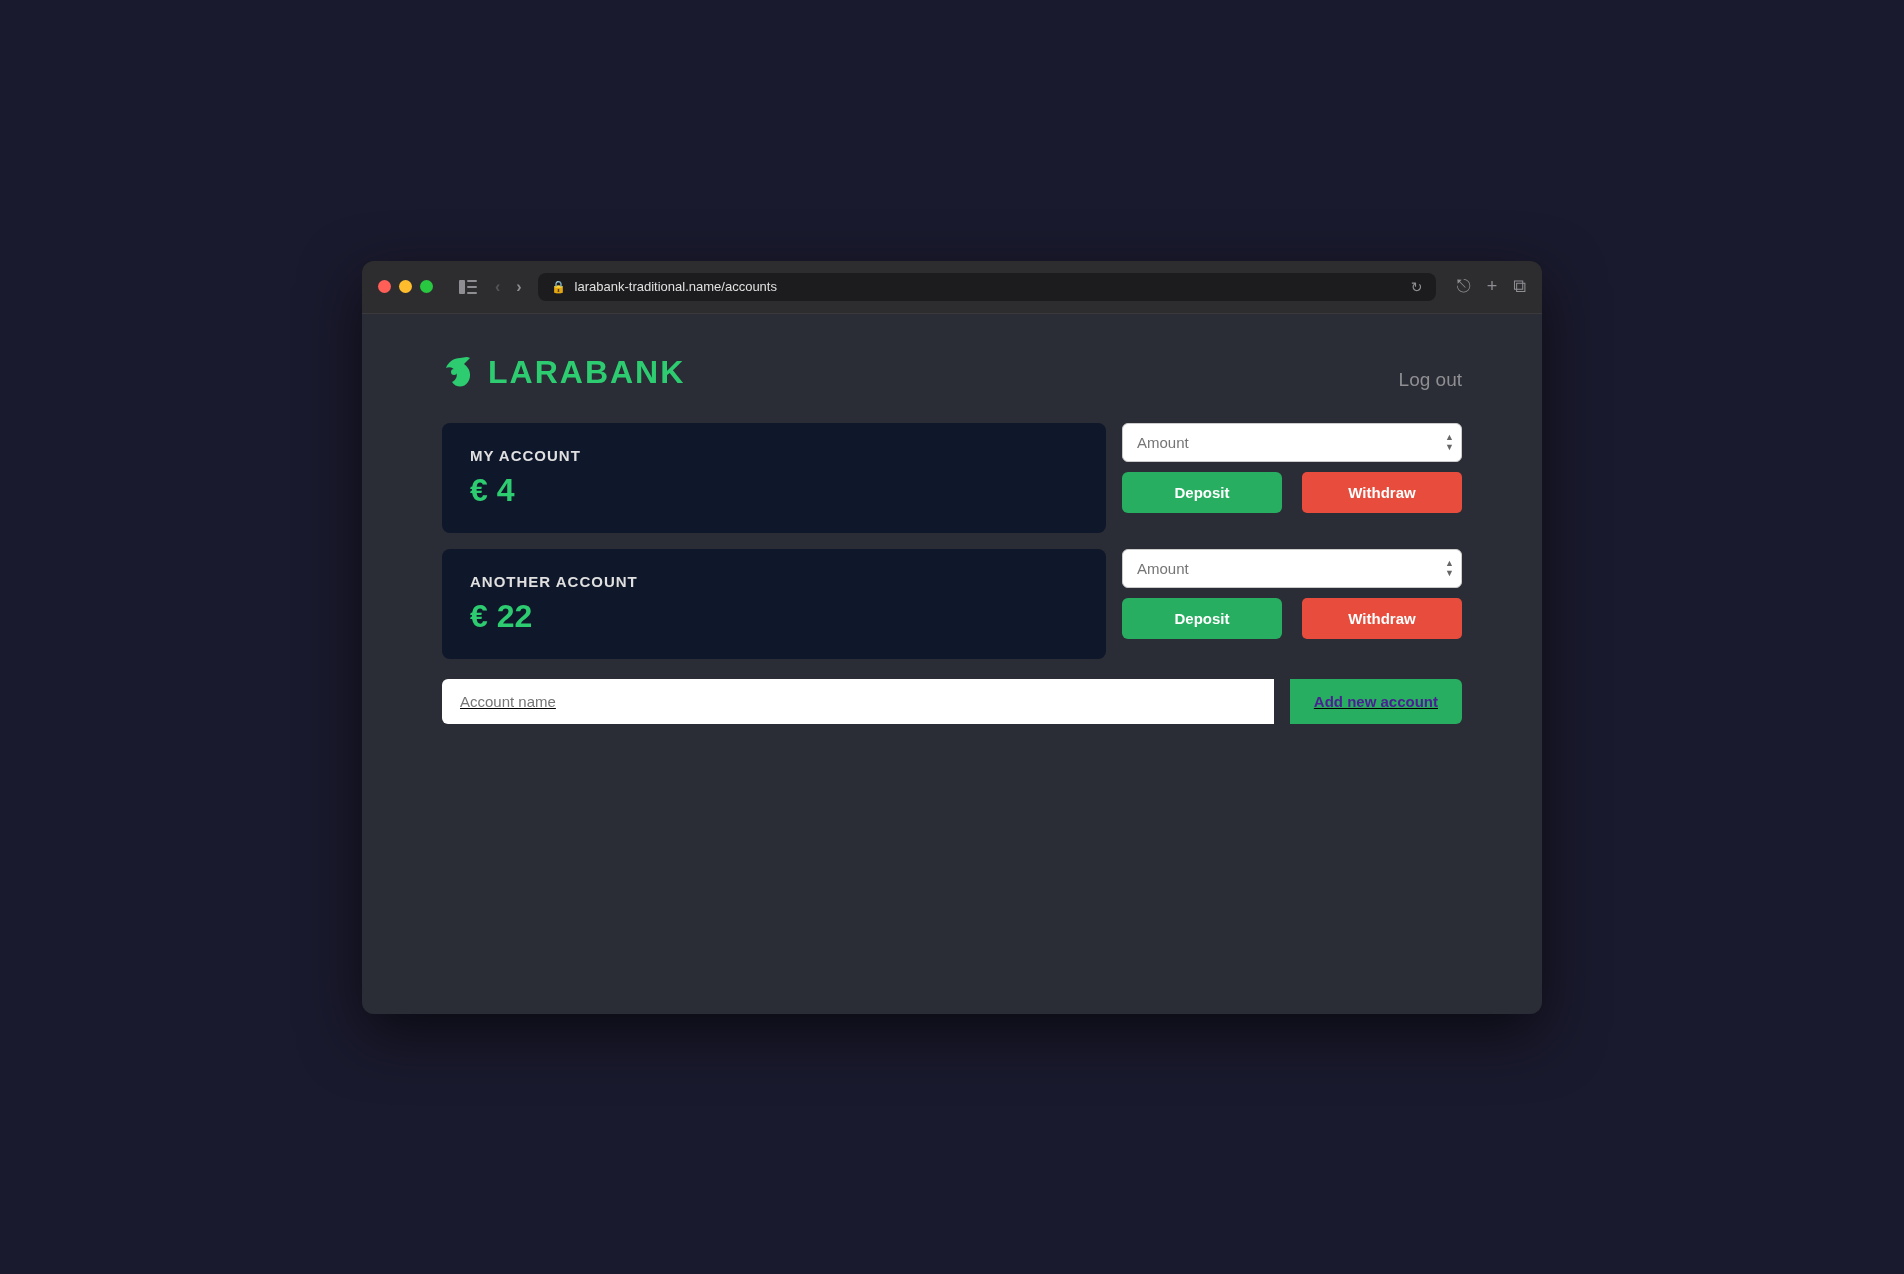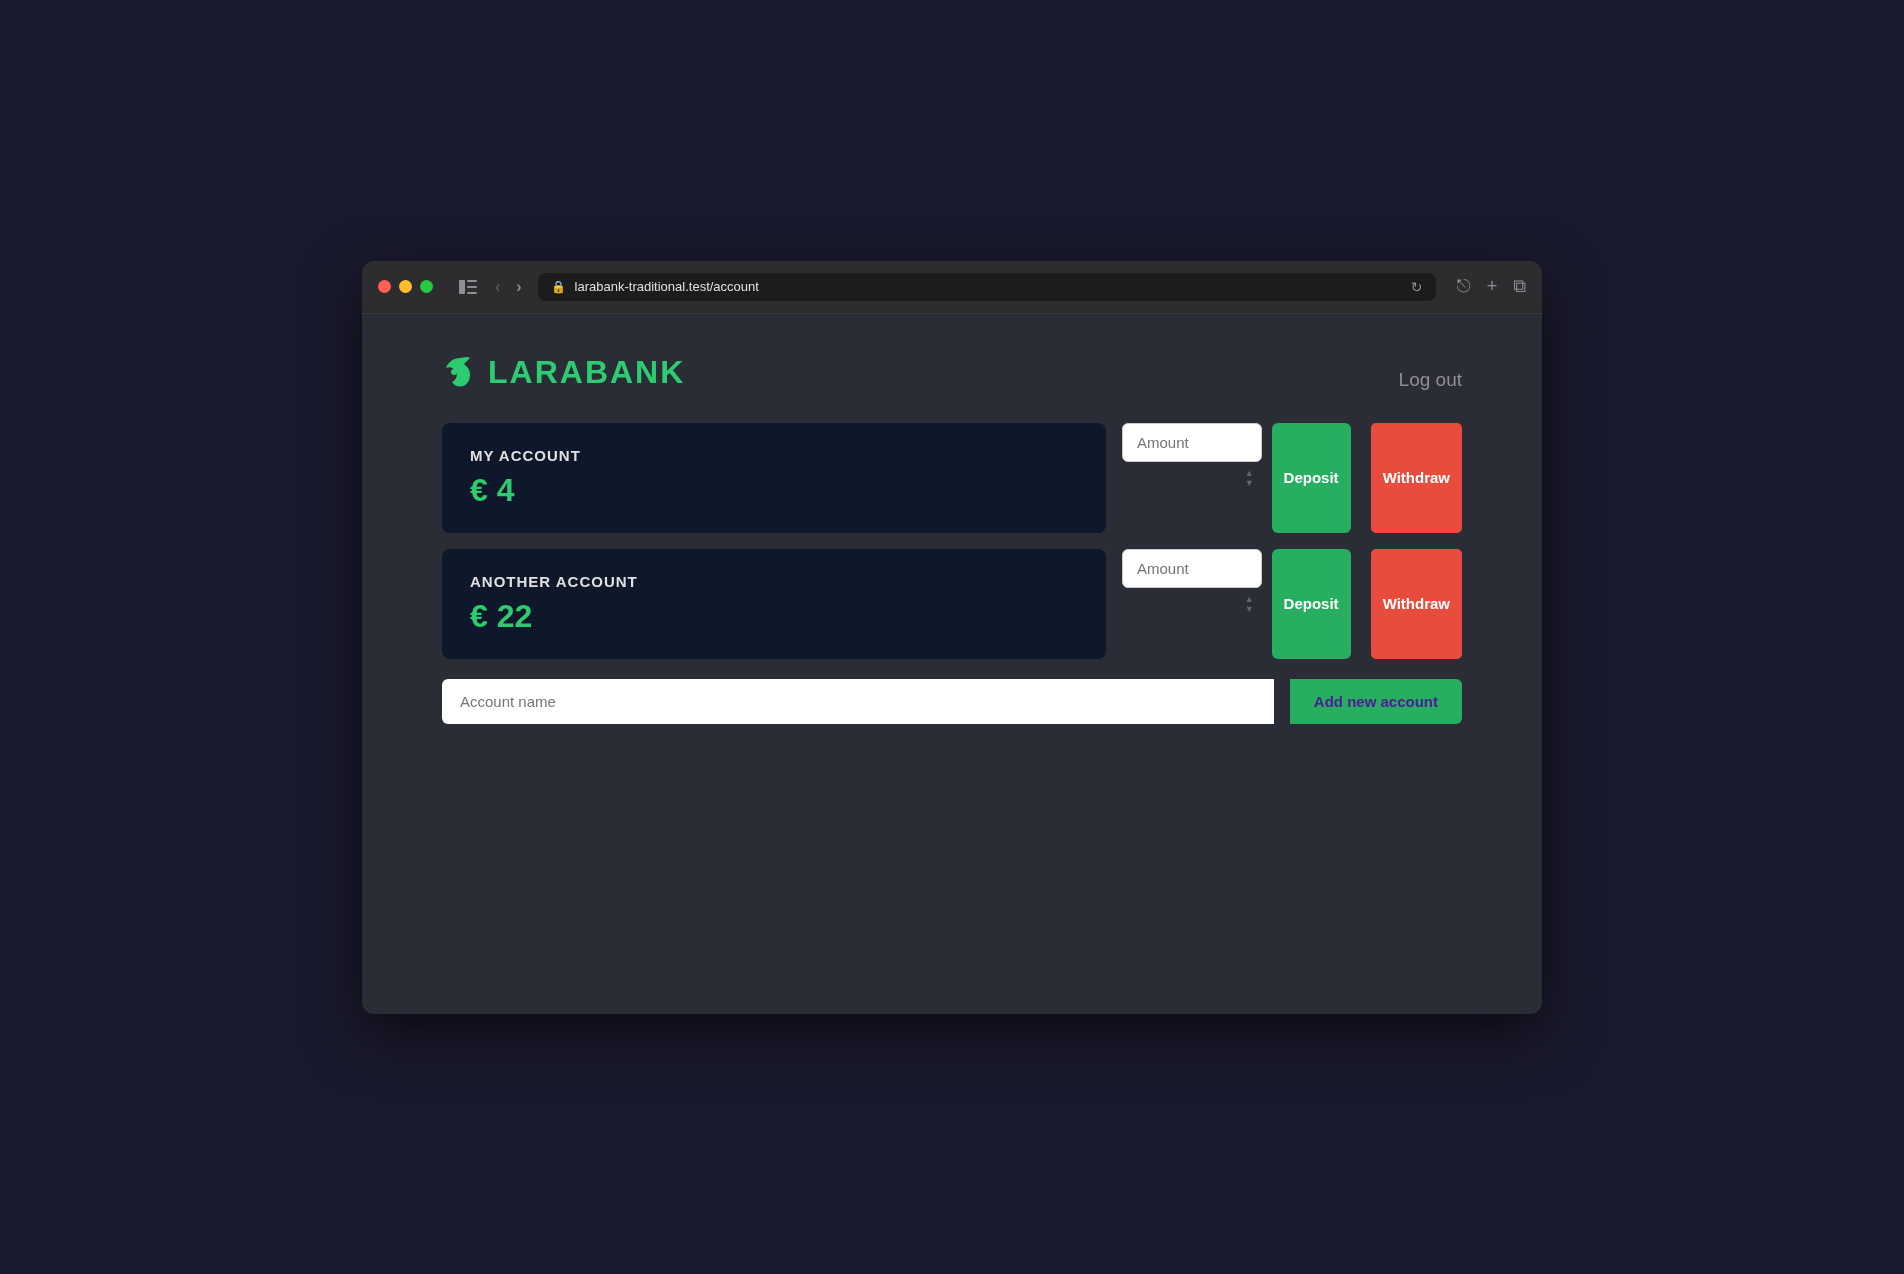--- a/index.html
+++ b/index.html
@@ -169,21 +169,21 @@
     }
 
     .account-balance {
       font-size: 32px;
       font-weight: 700;
       color: #2ecc71;
     }
 
     .account-actions {
       display: flex;
-      flex-direction: row;
+      flex-direction: column;
       gap: 10px;
       width: 340px;
     }
 
     .amount-input {
       width: 100%;
       padding: 10px 14px;
       border: 1px solid #ccc;
       border-radius: 6px;
       font-size: 15px;
@@ -239,20 +239,21 @@
       font-size: 15px;
       font-weight: 700;
       cursor: pointer;
       font-family: inherit;
     }
 
     .add-account-row {
       display: flex;
       gap: 16px;
       margin-top: 4px;
+      text-decoration: underline;
     }
 
     .account-name-input {
       flex: 1;
       padding: 14px 18px;
       border: none;
       border-radius: 6px 0 0 6px;
       font-size: 15px;
       color: #aaa;
       background: white;
@@ -293,21 +294,21 @@
           <rect x="8" y="6" width="10" height="2" rx="1" fill="#8e8e93"></rect>
           <rect x="8" y="12" width="10" height="2" rx="1" fill="#8e8e93"></rect>
         </svg>
       </div>
       <span class="nav-btn disabled">‹</span>
       <span class="nav-btn">›</span>
     </div>
 
     <div class="address-bar">
       <span class="lock-icon">🔒</span>
-      <span>larabank-traditional.test/account</span>
+      <span>larabank-traditional.name/accounts</span>
       <span class="reload-btn">↻</span>
     </div>
 
     <div class="browser-actions">
       <span style="font-size:18px;">⎋</span>
       <span style="font-size:18px;">+</span>
       <span style="font-size:18px;">⧉</span>
     </div>
   </div>
 

